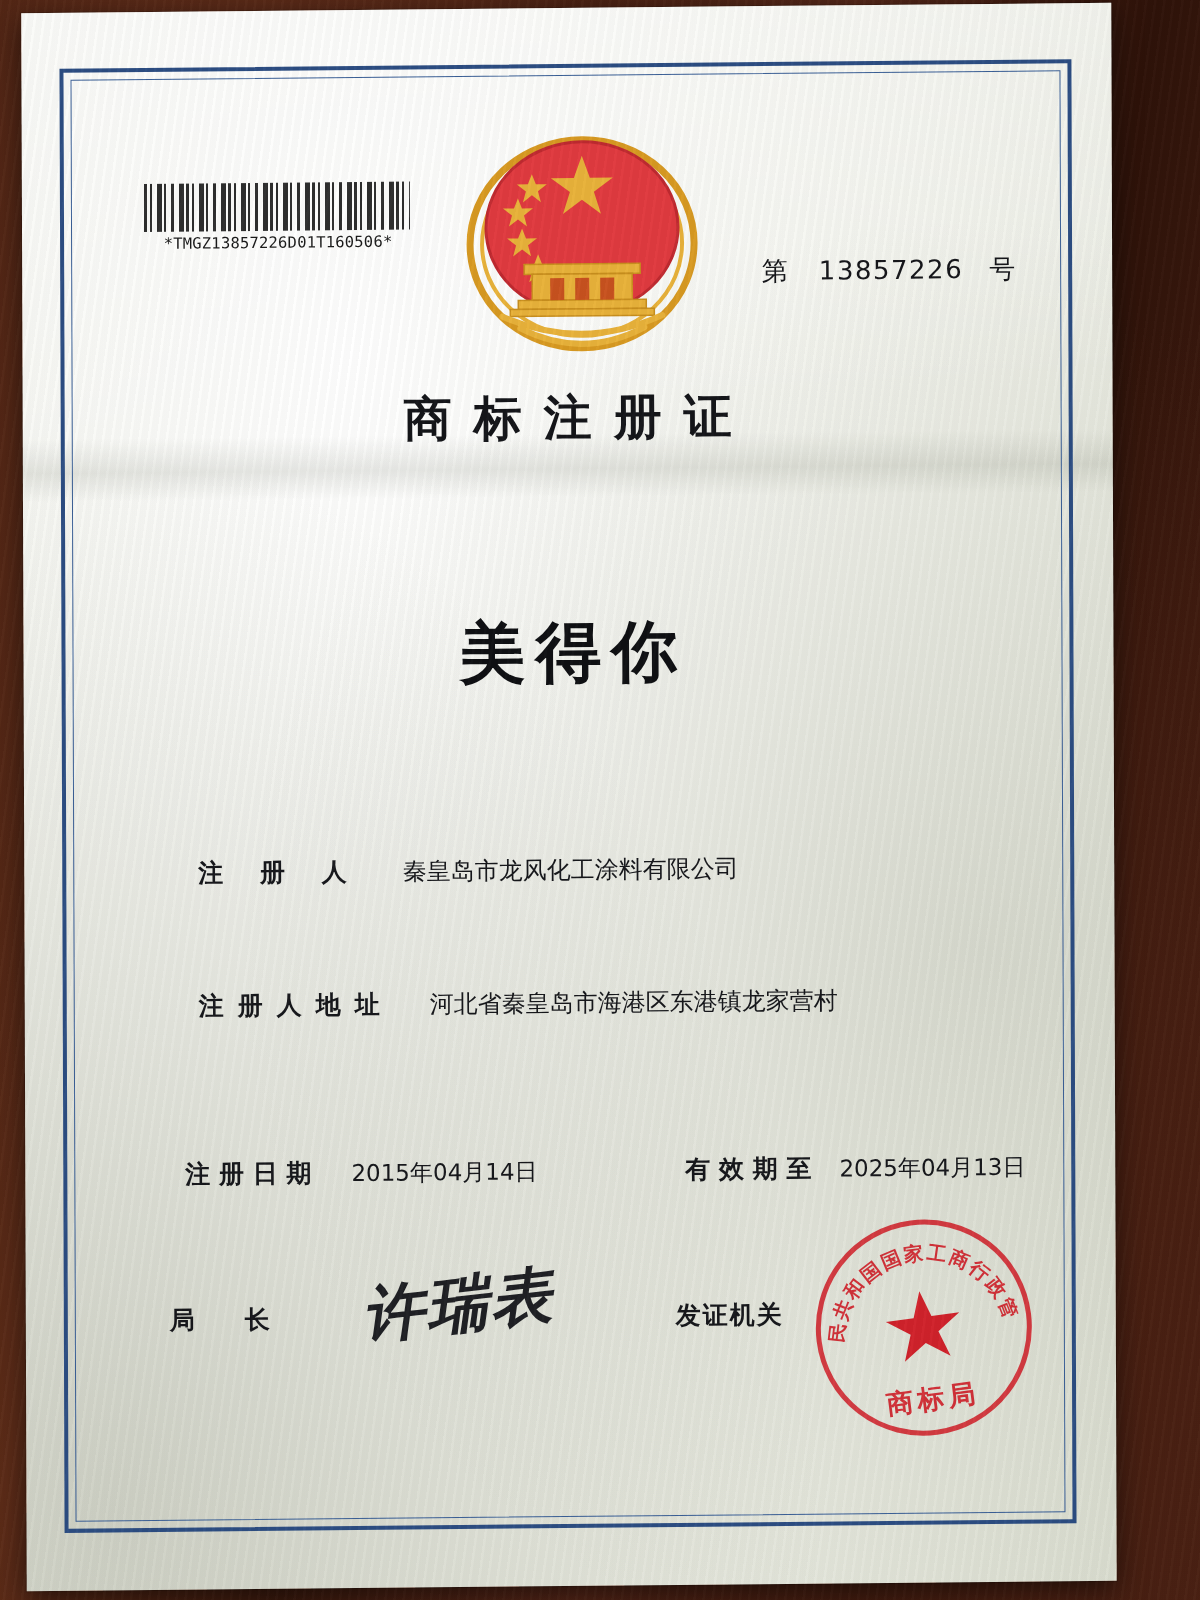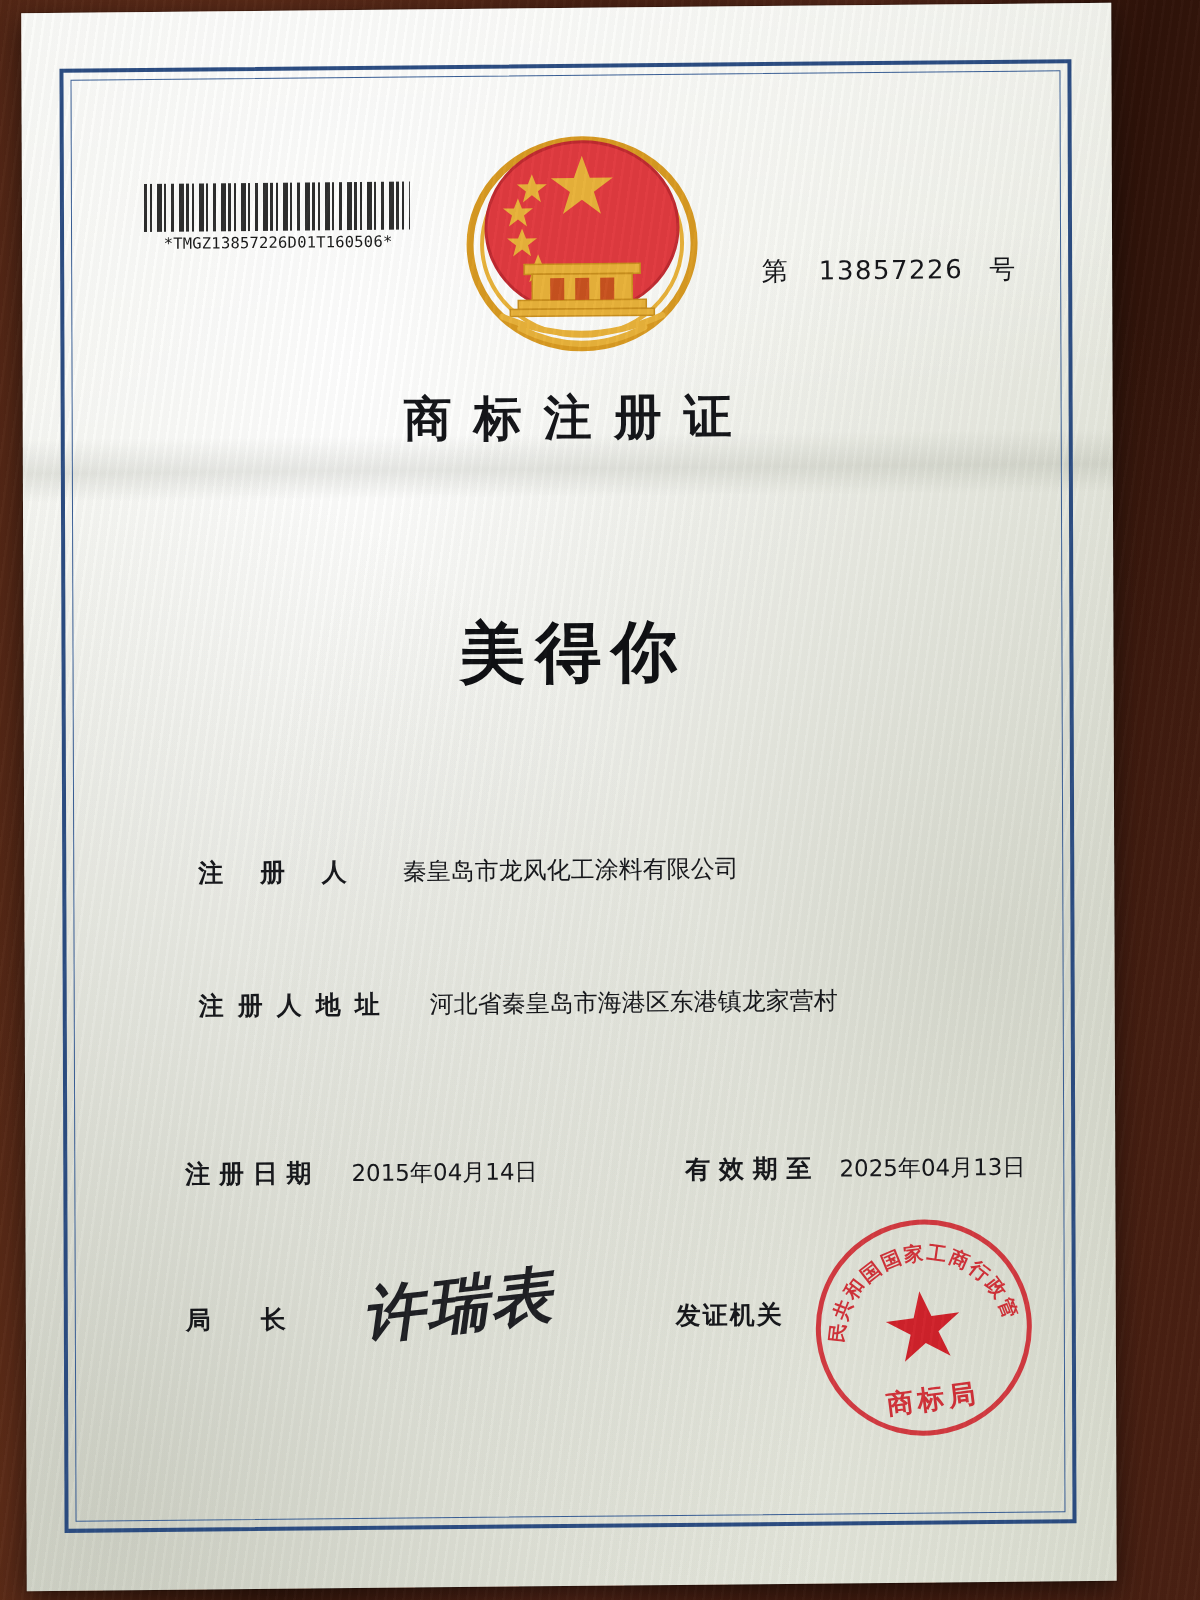--- a/index.html
+++ b/index.html
@@ -181,21 +181,21 @@
 
   #field-address { left: 160px; top: 978px; }
   #field-address .value { margin-left: 36px; }
 
   #field-regdate { left: 160px; top: 1146px; }
   #field-regdate .value { margin-left: 40px; font-size: 23px; }
 
   #field-validity { left: 660px; top: 1146px; }
   #field-validity .value { margin-left: 28px; font-size: 23px; }
 
-  #field-director { left: 160px; top: 1292px; }
+  #field-director { left: 144px; top: 1292px; }
 
   .issuer {
     position: absolute;
     left: 650px;
     top: 1292px;
     font-size: 25px;
     font-weight: 700;
     color: #16171b;
     font-family: "DejaVu Serif", "Liberation Serif", serif;
     letter-spacing: 2px;

